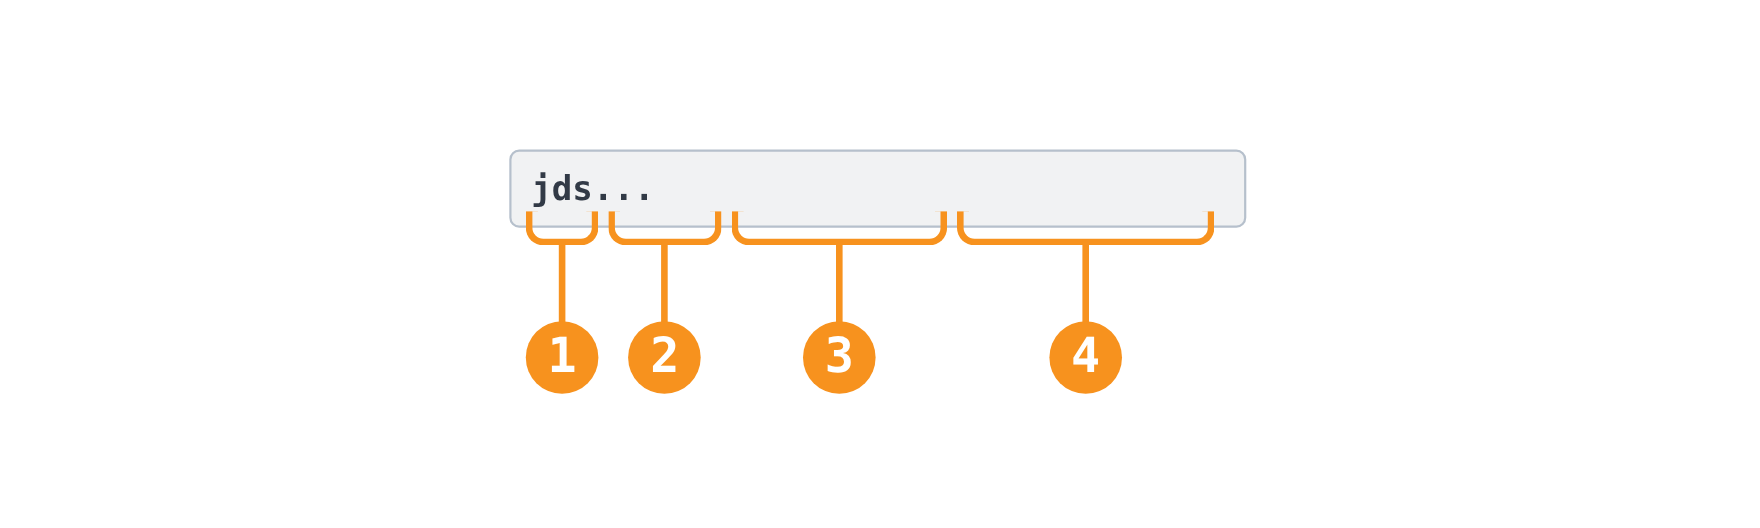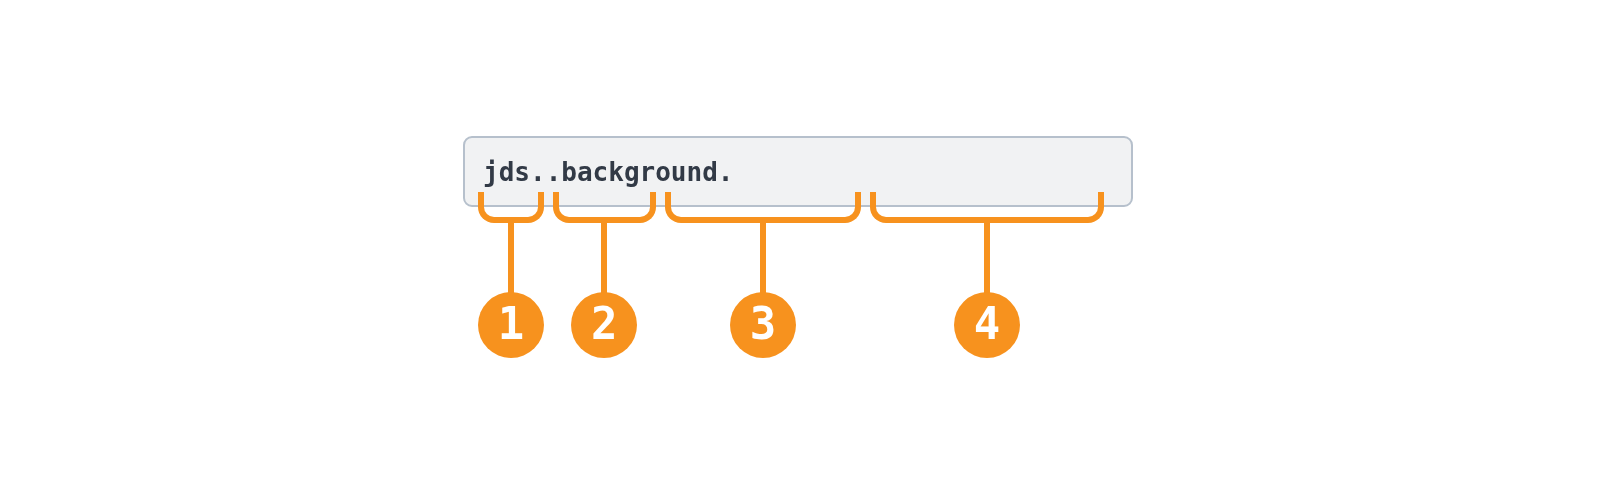--- a/index.html
+++ b/index.html
@@ -17,21 +17,21 @@
   .token-box {
     position: absolute;
     left: 463px; top: 136px;
     width: 670px; height: 71px;
     background: var(--box-bg, #f1f2f3);
     border: 2px solid var(--box-border, #b6c0cc);
     border-radius: 9px;
     display: flex;
     align-items: center;
     padding-left: 18px;
-    font-size: 26px;
+    font-size: 31px;
     font-weight: 600;
     letter-spacing: 0;
     color: var(--token-text, #323a46);
     white-space: pre;
   }
   .callout {
     position: absolute;
     top: 192px;
     height: 166px;
     
@@ -69,21 +69,21 @@
     line-height: 1;
     padding-bottom: 3px;
   }
 </style>
 </head>
 <body>
 
 <div class="canvas">
 
   <div class="token-box">
-    <span class="seg" id="seg0">jds</span><span class="sep">.</span><span class="sep">.</span><span class="seg" id="seg2">background</span><span class="sep">.</span>
+    <span class="seg" id="seg0">jds</span><span class="sep">.</span><span class="sep">.</span><span class="sep">.</span>
   </div>
 
   <div class="callout" style="left: 478px; width: 66px;">
     <div class="bracket"></div>
     <div class="stem"></div>
     <div class="badge">
       <span>1</span>
     </div>
   </div>
 

